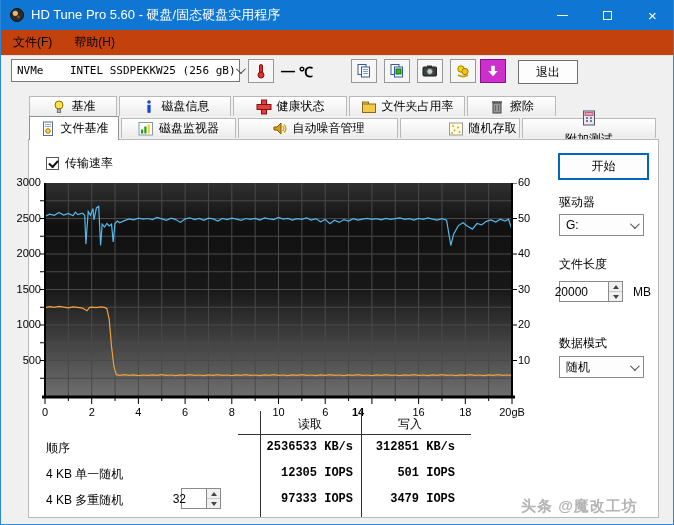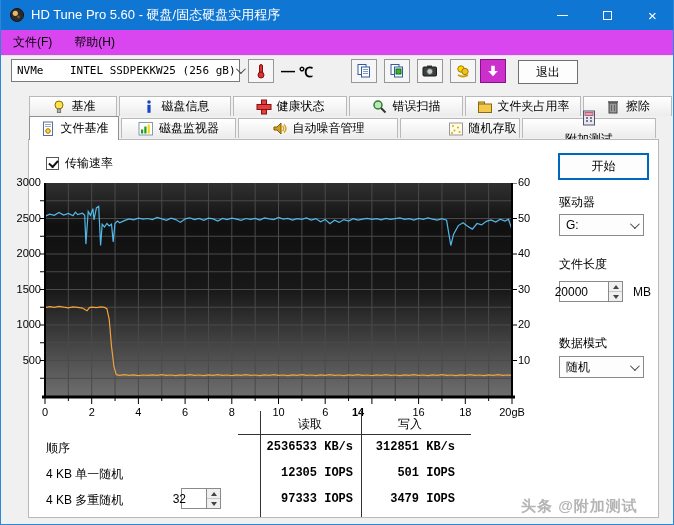--- a/index.html
+++ b/index.html
@@ -11,21 +11,21 @@
   .titlebar{position:absolute;left:0;top:0;width:674px;height:30px;background:#1076d3;
             display:flex;align-items:center;color:#fff;}
   .titlebar .appicon{margin:0 6px 0 8px;width:16px;height:16px;flex:none;}
   .titlebar .title{font-size:13px;white-space:pre;}
   .wincontrols{margin-left:auto;display:flex;height:30px;}
   .wbtn{width:45px;height:30px;display:flex;align-items:center;justify-content:center;cursor:default;}
   .glyph-min{width:11px;height:1px;background:#fff;}
   .glyph-max{width:9px;height:9px;border:1px solid #fff;}
   .glyph-close{color:#fff;font-size:15px;line-height:15px;}
   
-  .menubar{position:absolute;left:0;top:30px;width:674px;height:26px;background:#d946ef;
+  .menubar{position:absolute;left:0;top:30px;width:674px;height:26px;background:#c2410c;
            display:flex;align-items:center;font-size:12px;border-bottom:1px solid #e2e2e2;}
   .menuitem{padding:4px 10px;margin-left:2px;}
   
   .toolbar{position:absolute;left:0;top:57px;width:674px;height:35px;background:#f0f0f0;}
   .combo{position:absolute;background:#fff;border:1px solid #7a7a7a;display:flex;align-items:center;
          font-size:11px;padding-left:5px;white-space:pre;}
   .combo .chev{margin-left:auto;margin-right:6px;}
   .chev{width:7px;height:7px;border-right:1px solid #444;border-bottom:1px solid #444;
         transform:rotate(45deg) translateY(-2px);flex:none;}
   .drivebox{left:10px;top:2px;width:229px;height:23px;font-family:"DejaVu Sans Mono",monospace;font-size:11px;}
@@ -179,27 +179,20 @@
           <rect x="6.4" y="5.8" width="3.2" height="8" fill="#1846c8"></rect>
         </svg>
       <span>磁盘信息</span>
     </div>
     <div class="tab" style="width:114px;">
       <svg class="tabicon" viewBox="0 0 16 16">
           <rect x="5.5" y="1" width="5" height="14" fill="#e04040" stroke="#8a1010"></rect>
           <rect x="1" y="5.5" width="14" height="5" fill="#e04040" stroke="#8a1010"></rect>
         </svg>
       <span>健康状态</span>
-    </div>
-    <div class="tab" style="width:114px;">
-      <svg class="tabicon" viewBox="0 0 16 16">
-          <circle cx="6" cy="6" r="4" fill="#b8e8b8" stroke="#2f7f2f" stroke-width="1.5"></circle>
-          <line x1="9" y1="9" x2="13.5" y2="13.5" stroke="#333" stroke-width="2"></line>
-        </svg>
-      <span>错误扫描</span>
     </div>
     <div class="tab" style="width:116px;">
       <svg class="tabicon" viewBox="0 0 16 16">
           <rect x="1.5" y="3" width="6" height="4" fill="#f2c94c" stroke="#8a6a10"></rect>
           <rect x="1.5" y="5" width="13" height="8.5" fill="#f2c94c" stroke="#8a6a10"></rect>
         </svg>
       <span>文件夹占用率</span>
     </div>
     <div class="tab" style="width:89px;">
       <svg class="tabicon" viewBox="0 0 16 16">
@@ -431,14 +424,14 @@
           <i class="tri-up"></i>
         </span>
       <span class="spinbtn">
           <i class="tri-dn"></i>
         </span>
     </span>
   </div>
   <div class="rval" style="left:262px;top:492px;width:90px;z-index:2;">97333 IOPS</div>
   <div class="rval" style="left:362px;top:492px;width:92px;z-index:2;">3479 IOPS</div>
 
-  <div class="watermark" style="z-index:2;">头条 @附加测试</div>
+  <div class="watermark" style="z-index:2;">头条 @魔改工坊</div>
 </div>
 
 </body></html>

